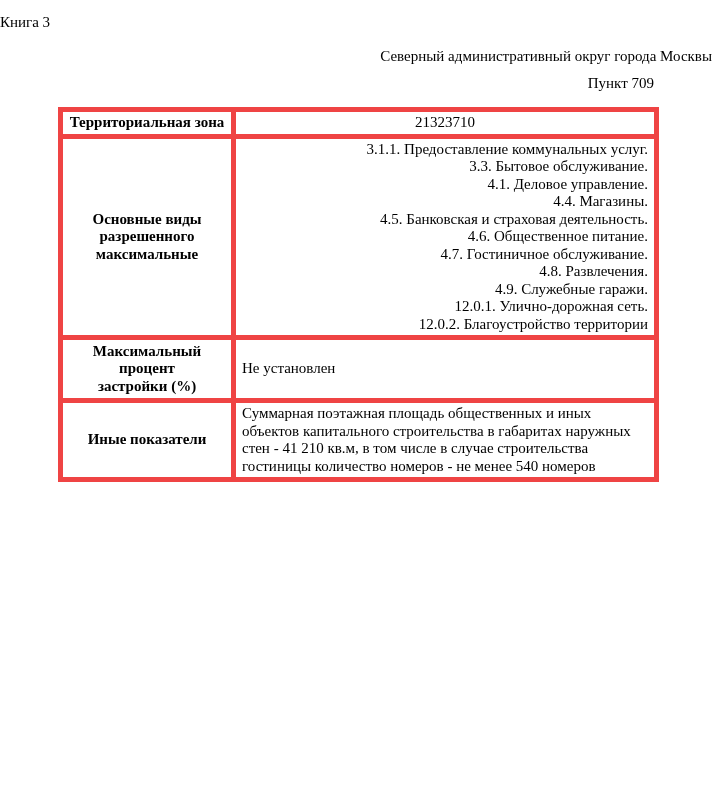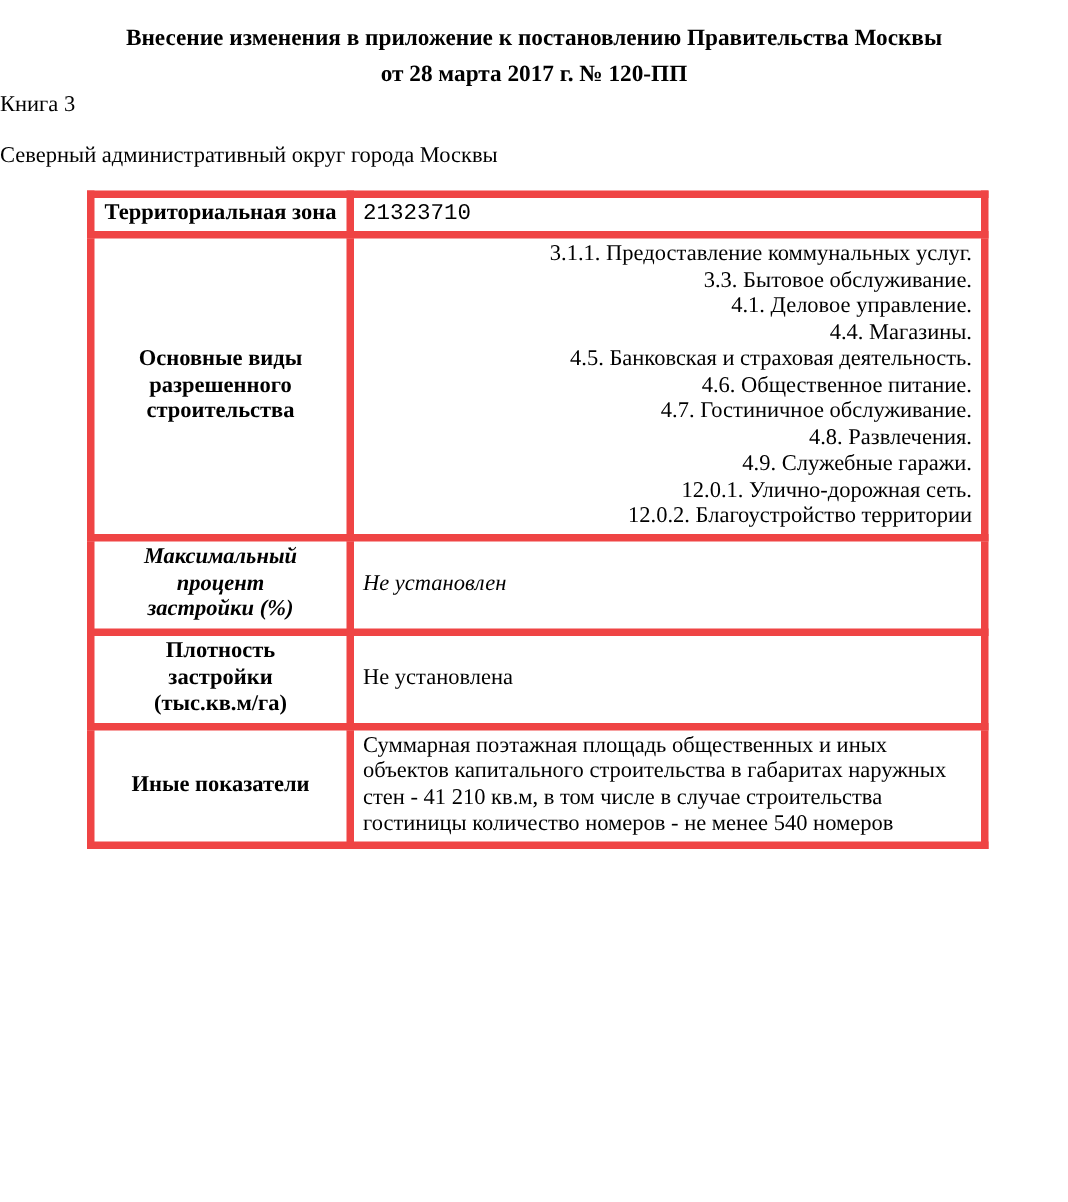--- a/index.html
+++ b/index.html
@@ -18,21 +18,21 @@
     text-align: center;
     font-weight: bold;
     font-size: 15.5px;
     line-height: 24px;
   }
   .book-line {
     text-align: left;
     line-height: 17.5px;
   }
   .district-line {
-    text-align: left;
+    text-align: right;
     margin-top: 16px;
     line-height: 17.5px;
   }
   .point-line {
     width: 596px;
     margin: 10px 0 0 58px;
     text-align: right;
     line-height: 17.5px;
   }
   table.zoning {
@@ -50,94 +50,84 @@
   }
   td.cell-label {
     font-weight: bold;
     text-align: center;
     white-space: pre-line;
   }
   td.cell-value {
     text-align: left;
   }
   td.value-right {
-    text-align: left;
+    text-align: center;
     padding-right: 5px;
-    font-family: Liberation Mono, monospace;
   }
   td.value-list {
     vertical-align: top;
     white-space: pre-line;
     padding: 4px 6px;
     text-align: right;
   }
   td.value-para {
     vertical-align: top;
     padding: 3px 8px 3px 6px;
   }
   tr.r1 { height: 27px; }
   tr.r3, tr.r4 { height: 45px; }
-  tr.r5 { height: 63px; font-style: italic; }
+  tr.r5 { height: 63px; }
   tr.r6 { height: 44px; }
   tr.r7 { height: 63px; }
   tr.r8 { height: 57px; }
 </style>
 </head>
 <body>
 
 <div class="page">
 
-  <div class="doc-title">
-    <div>Внесение изменения в приложение к постановлению Правительства Москвы</div>
-    <div>от 28 марта 2017 г. № 120-ПП</div>
-  </div>
 
   <div class="book-line">Книга 3</div>
 
   <div class="district-line">Северный административный округ города Москвы</div>
 
+  <div class="point-line">Пункт 709</div>
 
   <table class="zoning">
     <colgroup>
       <col style="width:173px">
       <col style="width:423px">
     </colgroup>
     <tbody>
       <tr class="r1">
         <td class="cell-label">Территориальная зона</td>
         <td class="cell-value value-right">21323710</td>
       </tr>
       <tr class="r2">
         <td class="cell-label">Основные виды
 разрешенного
-строительства</td>
+максимальные</td>
         <td class="cell-value value-list">3.1.1. Предоставление коммунальных услуг.
 3.3. Бытовое обслуживание.
 4.1. Деловое управление.
 4.4. Магазины.
 4.5. Банковская и страховая деятельность.
 4.6. Общественное питание.
 4.7. Гостиничное обслуживание.
 4.8. Развлечения.
 4.9. Служебные гаражи.
 12.0.1. Улично-дорожная сеть.
 12.0.2. Благоустройство территории</td>
       </tr>
       <tr class="r5">
         <td class="cell-label">Максимальный
 процент
 застройки (%)</td>
         <td class="cell-value">Не установлен</td>
       </tr>
-      <tr class="r7">
-        <td class="cell-label">Плотность
-застройки
-(тыс.кв.м/га)</td>
-        <td class="cell-value">Не установлена</td>
-      </tr>
       <tr class="r9">
         <td class="cell-label">Иные показатели</td>
         <td class="cell-value value-para">Суммарная поэтажная площадь общественных и иных объектов капитального строительства в габаритах наружных стен - 41 210 кв.м, в том числе в случае строительства гостиницы количество номеров - не менее 540 номеров</td>
       </tr>
     </tbody>
   </table>
 
 </div>
 
 </body></html>

